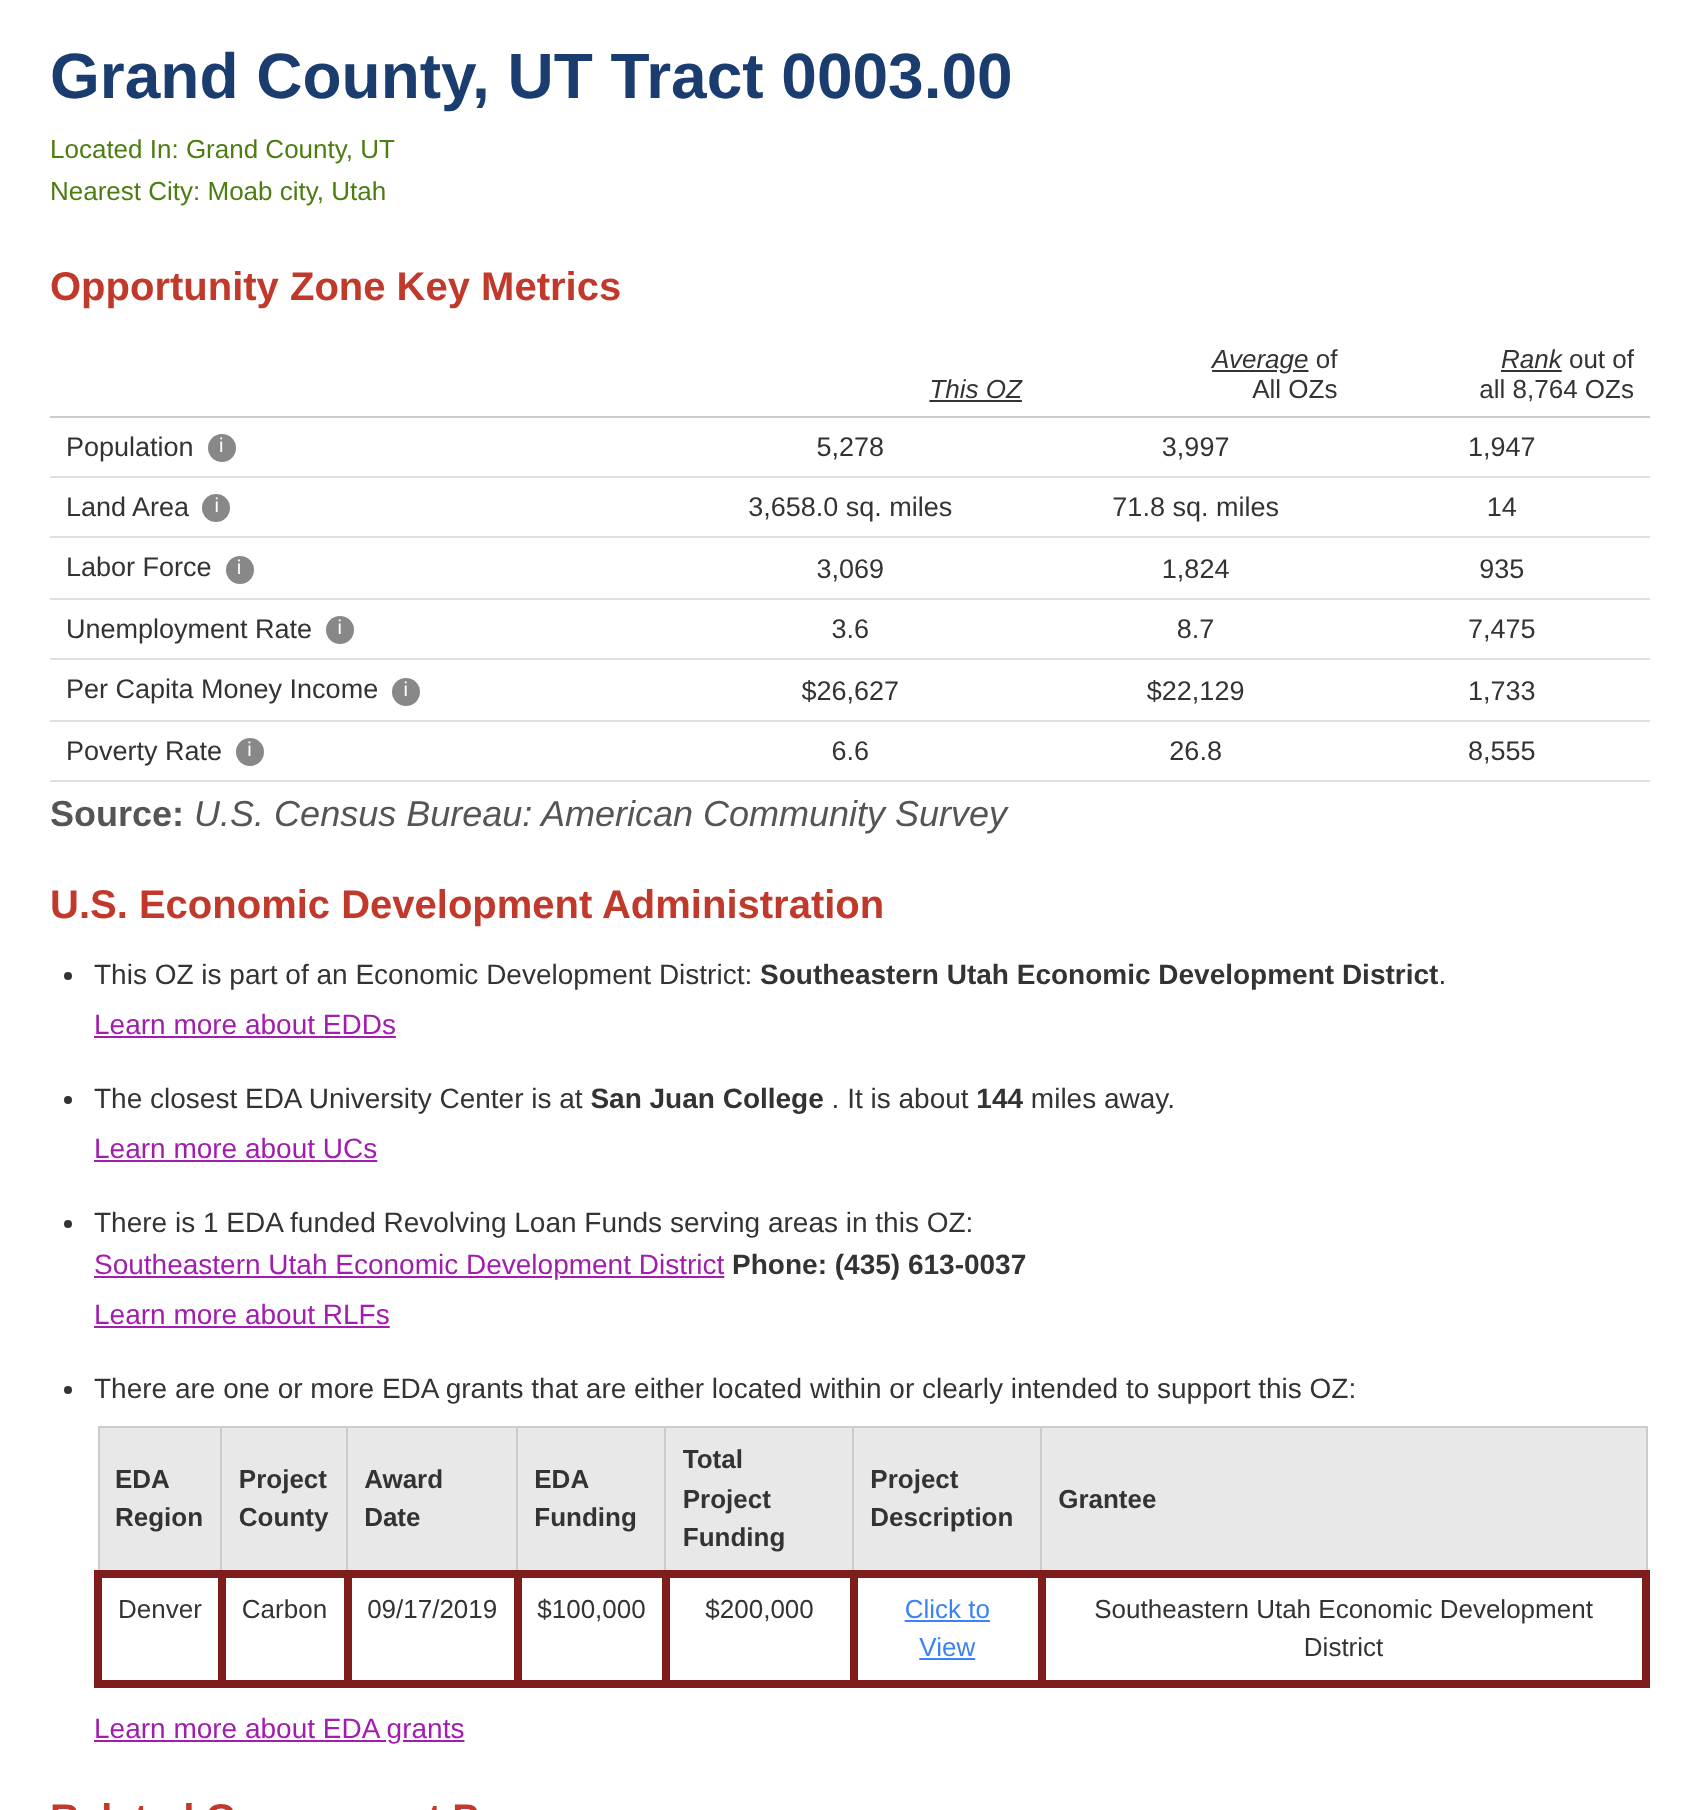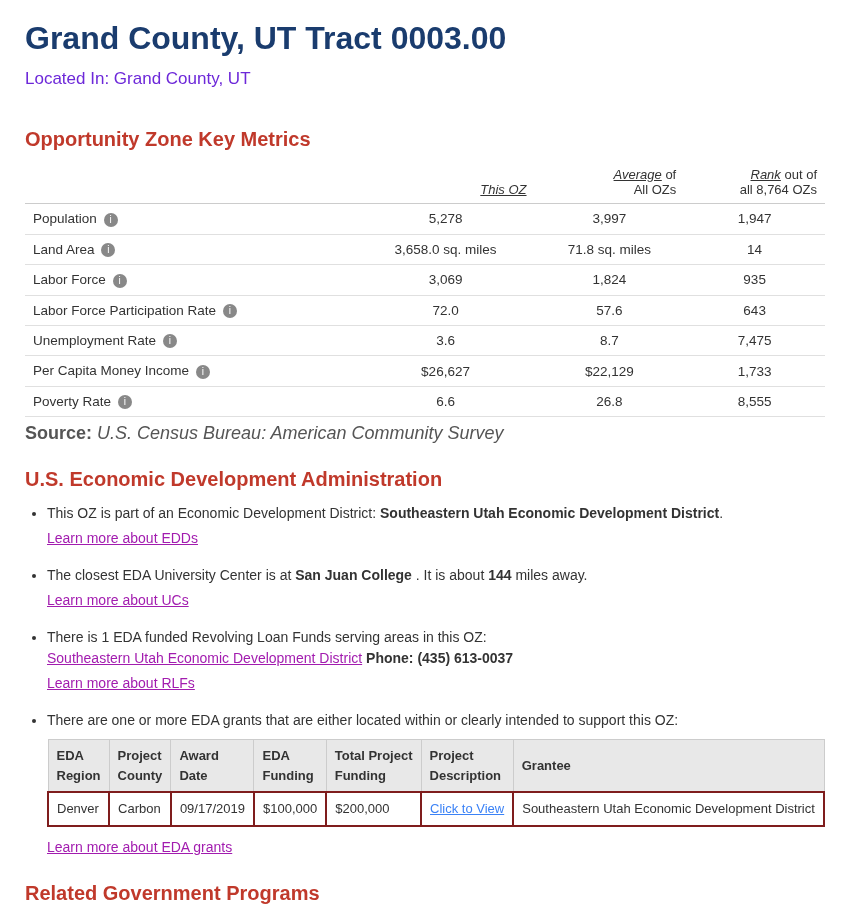--- a/index.html
+++ b/index.html
@@ -11,24 +11,24 @@
       padding: 20px 25px;
       max-width: 850px;
     }
     h1 {
       font-size: 32px;
       font-weight: bold;
       color: #1a3c6e;
       margin-bottom: 8px;
     }
     .location-info {
-      font-size: 17px;
-      color: #6d28d9;
+      font-size: 13px;
+      color: #4d7c0f;
       line-height: 1.6;
-      margin-bottom: 36px;
+      margin-bottom: 26px;
     }
     h2.section-title {
       font-size: 20px;
       font-weight: bold;
       color: #c0392b;
       margin-bottom: 12px;
     }
     
     .metrics-table {
       width: 100%;
@@ -118,22 +118,23 @@
     }
     .grants-table th {
       background: #e8e8e8;
       padding: 6px 8px;
       text-align: left;
       font-weight: bold;
       border: 1px solid #ccc;
     }
     .grants-table td {
       padding: 6px 8px;
-      border: 2px solid #7f1d1d;
+      border: 4px solid #7f1d1d;
       vertical-align: top;
+      text-align: center;
     }
     .grants-table .click-to-view {
       color: #3b82f6;
       cursor: pointer;
     }
     
     .related-section ul {
       list-style: disc;
       padding-left: 22px;
     }
@@ -145,20 +146,21 @@
       display: block;
       margin-top: 4px;
     }
   </style>
 </head>
 <body>
 
 <h1>Grand County, UT Tract 0003.00</h1>
 <div class="location-info">
   <div>Located In: Grand County, UT</div>
+  <div>Nearest City: Moab city, Utah</div>
 </div>
 
 <h2 class="section-title">Opportunity Zone Key Metrics</h2>
 
 <table class="metrics-table">
   <thead>
     <tr>
       <th class="col-label"></th>
       <th><span class="underline">This OZ</span></th>
       <th><span class="underline">Average</span> of<br>All OZs</th>
@@ -185,29 +187,20 @@
       <td class="col-value">14</td>
     </tr>
       <tr>
       <td class="col-label">
         Labor Force
         <span class="info-icon">i</span>
       </td>
       <td class="col-value">3,069</td>
       <td class="col-value">1,824</td>
       <td class="col-value">935</td>
-    </tr>
-      <tr>
-      <td class="col-label">
-        Labor Force Participation Rate
-        <span class="info-icon">i</span>
-      </td>
-      <td class="col-value">72.0</td>
-      <td class="col-value">57.6</td>
-      <td class="col-value">643</td>
     </tr>
       <tr>
       <td class="col-label">
         Unemployment Rate
         <span class="info-icon">i</span>
       </td>
       <td class="col-value">3.6</td>
       <td class="col-value">8.7</td>
       <td class="col-value">7,475</td>
     </tr>

